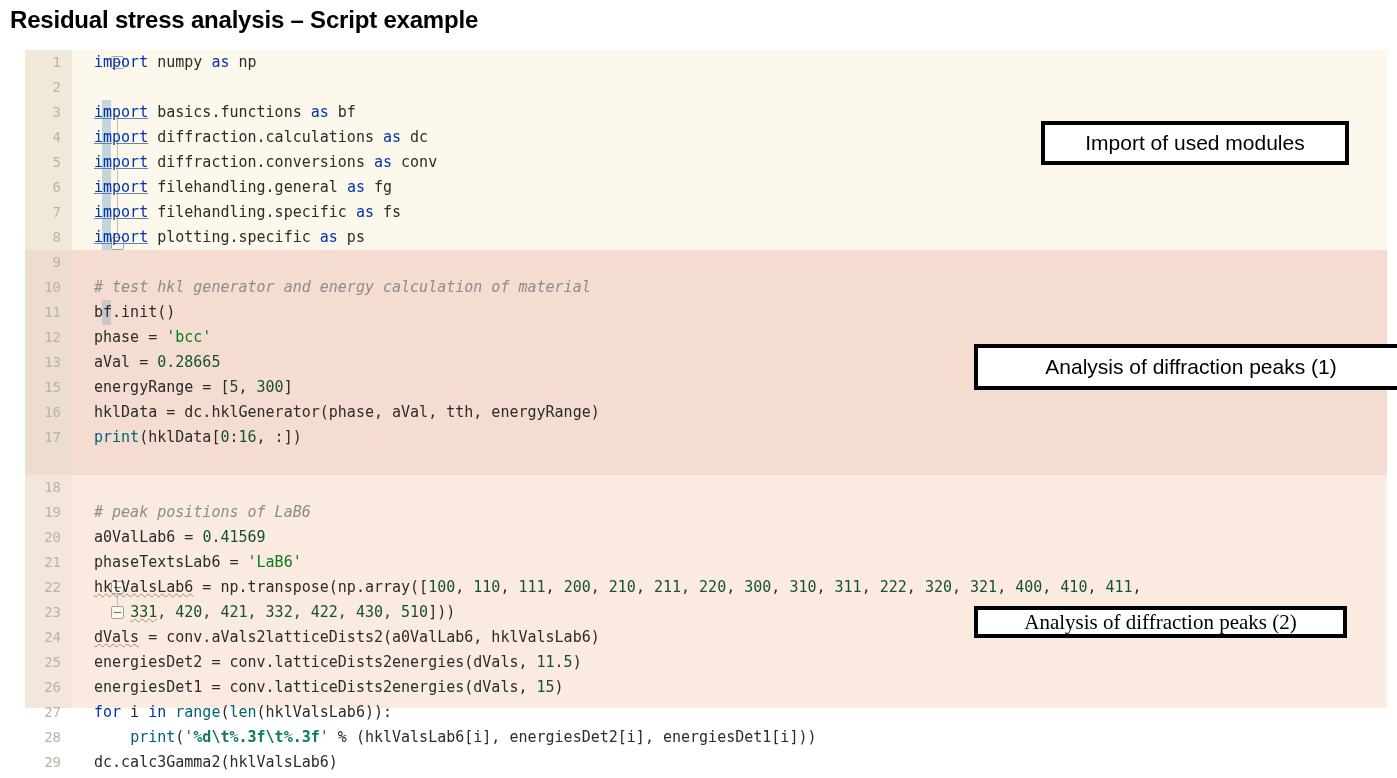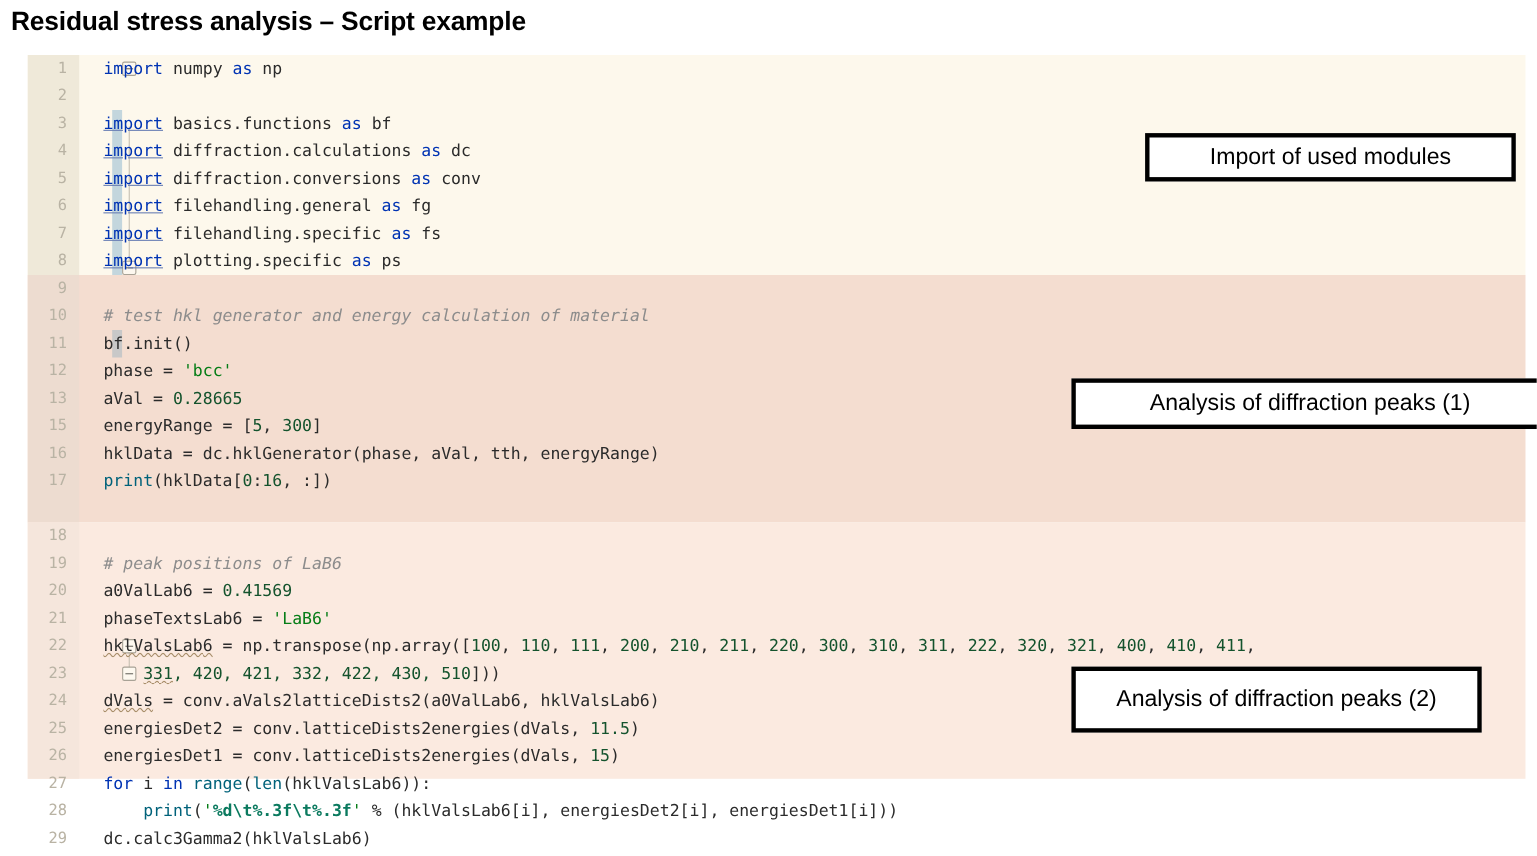--- a/index.html
+++ b/index.html
@@ -122,23 +122,23 @@
     background:#ffffff;
     color:#000000;
     font-family:"Liberation Sans", sans-serif;
     font-size:21px;
     display:flex;
     align-items:center;
     justify-content:center;
     box-sizing:border-box;
     white-space:nowrap;
   }
-  #callout-1{ left:1041px; top:121px; width:337px; height:44px; }
+  #callout-1{ left:1041px; top:121px; width:308px; height:44px; }
   #callout-2{ left:974px; top:344px; width:434px; height:46px; }
-  #callout-3{ left:974px; top:606px; width:373px; height:60px; }
+  #callout-3{ left:974px; top:606px; width:373px; height:32px;font-family:Liberation Serif, serif; }
 </style>
 </head>
 <body>
 
 <div id="slide-title">Residual stress analysis – Script example</div>
 
 <div id="code-editor">
 
   <div class="code-block" style="height:200px;background:#fdf8ec;">
     <div class="gutter-tint" style="background:#efe9d9;"></div>

